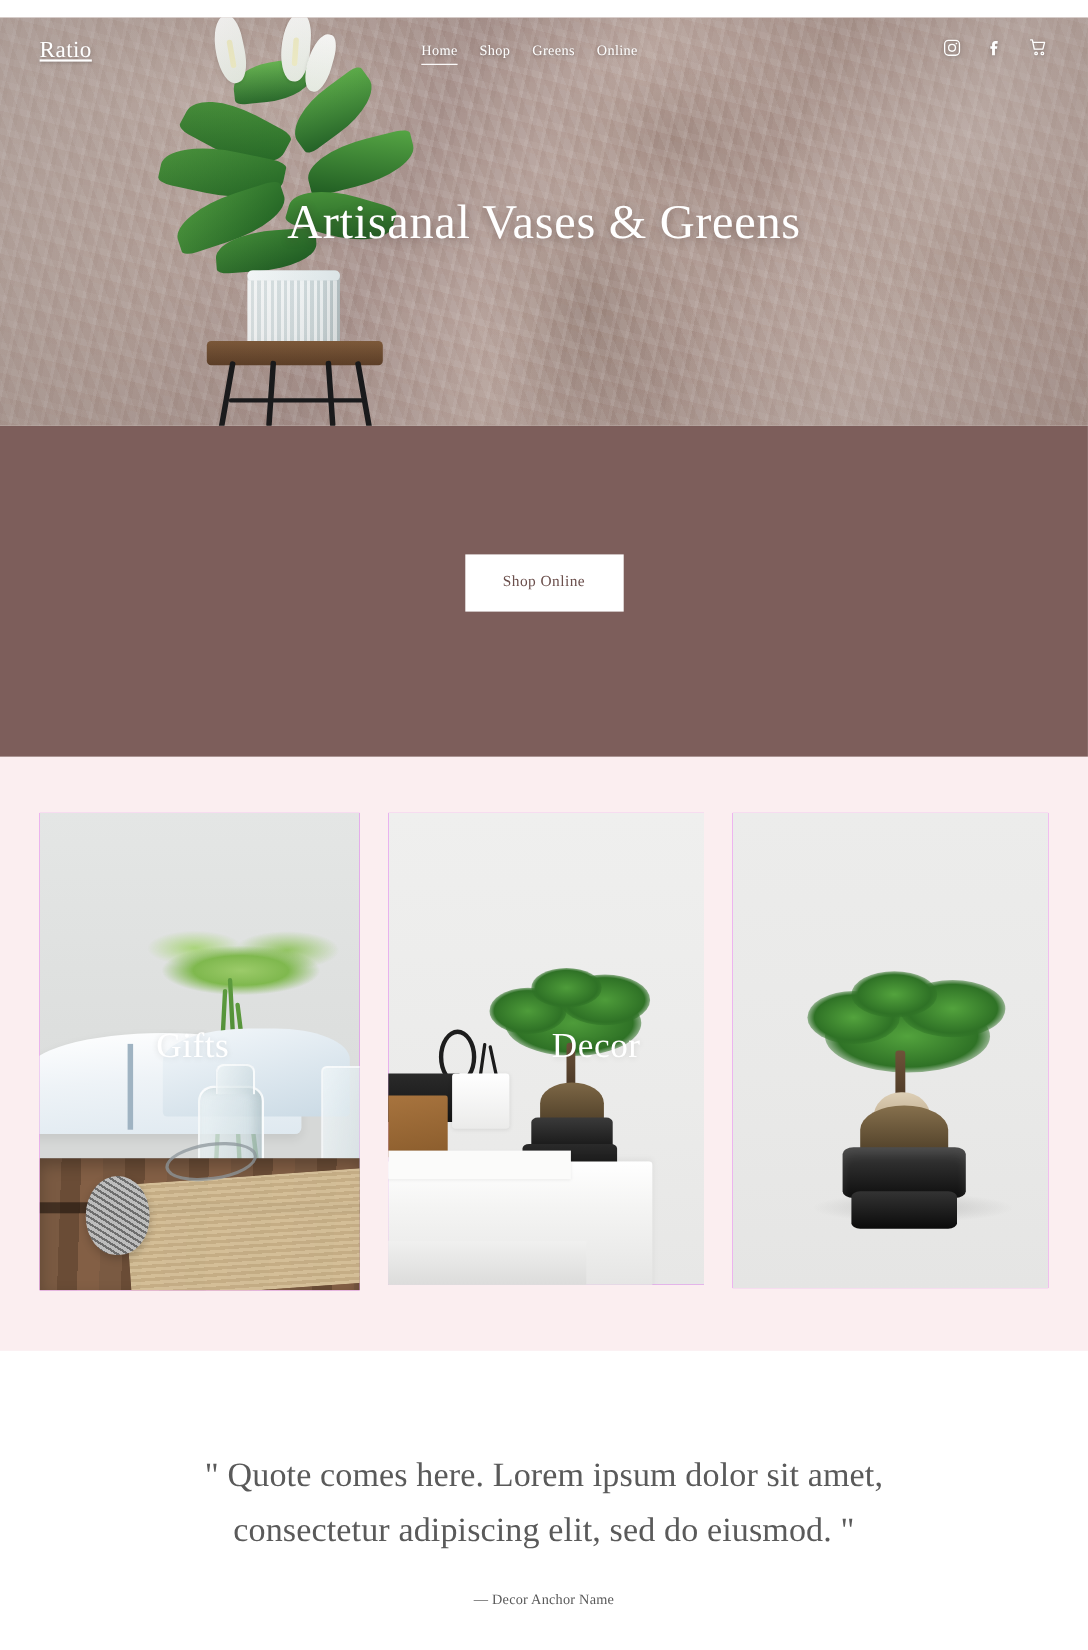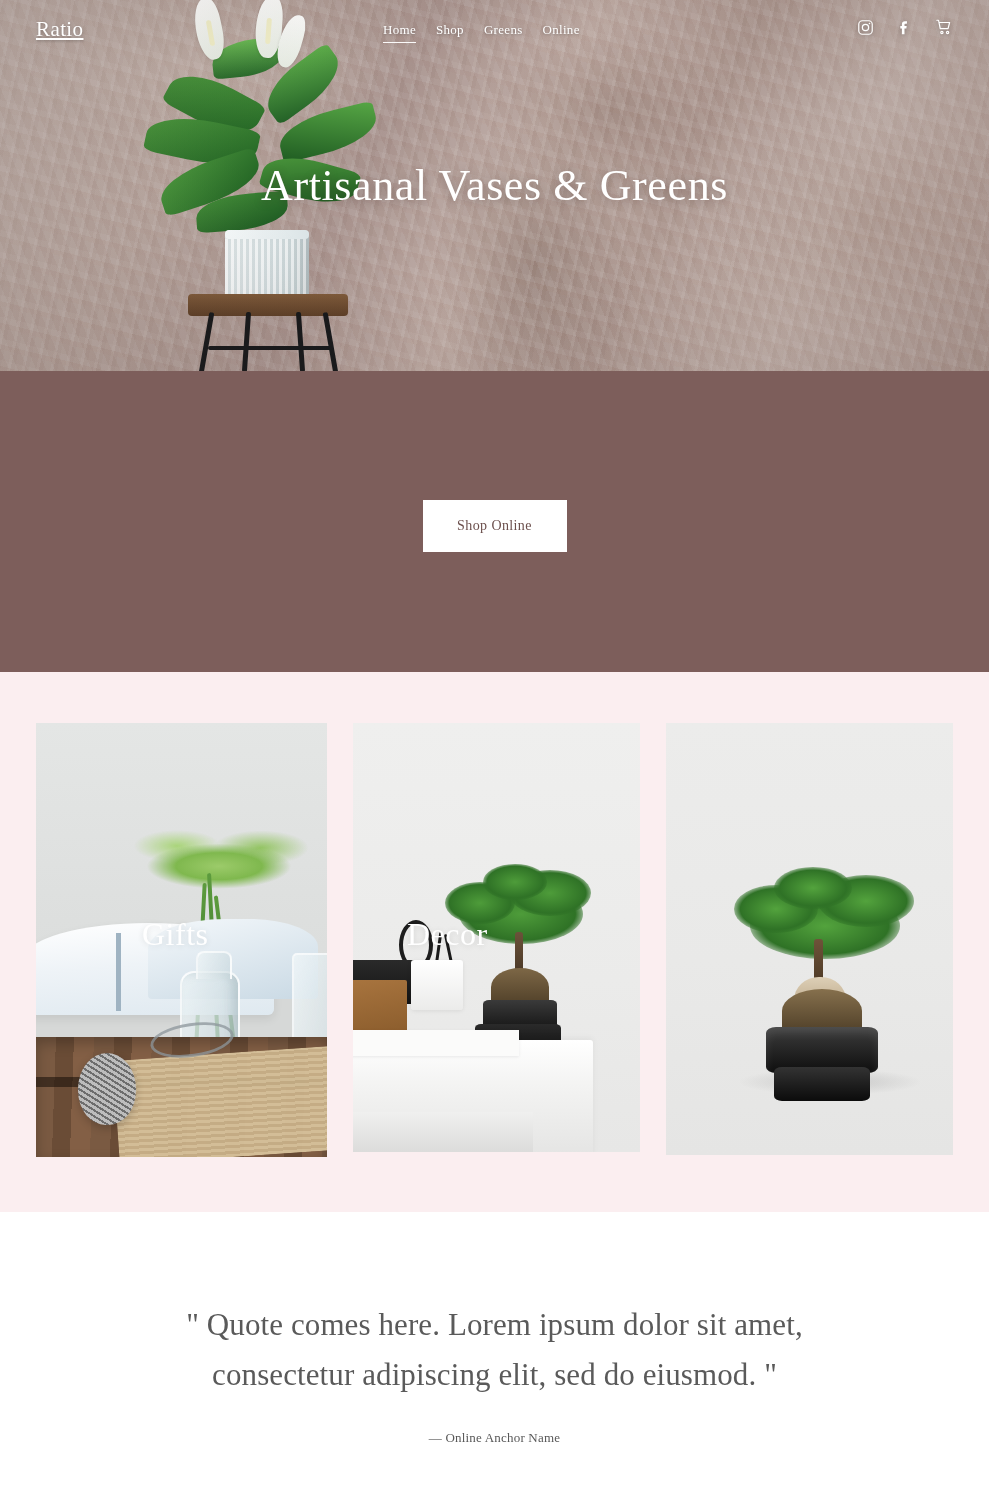--- a/index.html
+++ b/index.html
@@ -10,20 +10,21 @@
     overflow:hidden;
     position:relative;
   }
 
   
   .hero {
     position:relative;
     width:989px; height:371px;
     overflow:hidden;
     background:#b3a19b;
+    margin-top:16px;
   }
   .hero-bg {
     position:absolute; inset:0;
     background:
       radial-gradient(ellipse 180px 120px at 62% 30%, rgba(150,128,120,.55), transparent 70%),
       radial-gradient(ellipse 220px 160px at 88% 60%, rgba(168,146,136,.5), transparent 70%),
       radial-gradient(ellipse 140px 200px at 54% 72%, rgba(128,108,100,.45), transparent 72%),
       radial-gradient(ellipse 260px 90px at 20% 18%, rgba(196,180,173,.5), transparent 72%),
       radial-gradient(ellipse 190px 150px at 76% 82%, rgba(185,165,157,.45), transparent 72%),
       linear-gradient(115deg,#bfb0aa 0%,#b6a49d 22%,#a99590 38%,#bdaaa3 52%,#ad9992 66%,#c2b2ac 80%,#b09c95 100%);
@@ -122,21 +123,21 @@
     width:989px; height:301px;
     background:#7d5e5b;
     display:flex; flex-direction:column; align-items:center;
     padding-top:83px;
   }
   .band-text {
     color:#ffffff; font-size:30px; line-height:1.42; text-align:center;
     letter-spacing:.2px; max-width:640px;
   }
   .shop-btn {
-    margin-top:46px;
+    margin-top:34px;
     width:144px; height:52px;
     background:#ffffff; border:none; cursor:pointer;
     color:#6b4f4c; font-size:14px; letter-spacing:.4px;
     font-family:"Liberation Serif","DejaVu Serif",serif;
     display:flex; align-items:center; justify-content:center;
   }
 
   
   .cards-section {
     width:989px; height:540px; background:#fbeef0;
@@ -150,21 +151,21 @@
   .card.c2 { left:353px; width:287px; height:429px; }
   .card.c3 { left:666px; width:287px; height:432px; }
   .card-label {
     position:absolute; top:193px; left:0; right:0;
     text-align:center; color:#ffffff; font-size:32px;
     letter-spacing:.5px; z-index:4;
     text-shadow:0 1px 6px rgba(0,0,0,.12);
     pointer-events:none;
   }
   .card.c1 .card-label { text-align:left; padding-left:106px; }
-  .card.c2 .card-label { text-align:left; padding-left:54px; }
+  .card.c2 .card-label { text-align:center; padding-left:91px; }
   .card.c3 .card-label { text-align:left; padding-left:100px; }
 
   
   .c1-art{ position:absolute; inset:0; background:linear-gradient(180deg,#e4e6e5 0%,#dcdedd 52%,#d6d8d7 62%); }
   .c1-wood{ position:absolute; left:0; right:0; bottom:0; height:120px;
     background:repeating-linear-gradient(92deg,#7a5a42 0 20px,#6a4c36 20px 38px,#835f45 38px 58px);
     box-shadow:inset 0 6px 14px rgba(0,0,0,.25); }
   .c1-wood::after{ content:""; position:absolute; left:0; right:0; top:40px; height:10px; background:rgba(20,12,8,.55); }
   .c1-book{ position:absolute; left:-12px; top:200px; width:250px; height:92px;
     background:linear-gradient(175deg,#ffffff 0%,#eef3f7 45%,#dfe9f0 100%);
@@ -408,14 +409,14 @@
     </div>
   </a>
 
 </section>
 
 <section class="quote-section">
   <blockquote class="quote-text">
     <span>" Quote comes here. Lorem ipsum dolor sit amet,</span><br>
     <span>consectetur adipiscing elit, sed do eiusmod. "</span>
   </blockquote>
-  <div class="quote-anchor">— Online Anchor Name</div>
+  <div class="quote-anchor">— Decor Anchor Name</div>
 </section>
 
 </body></html>

